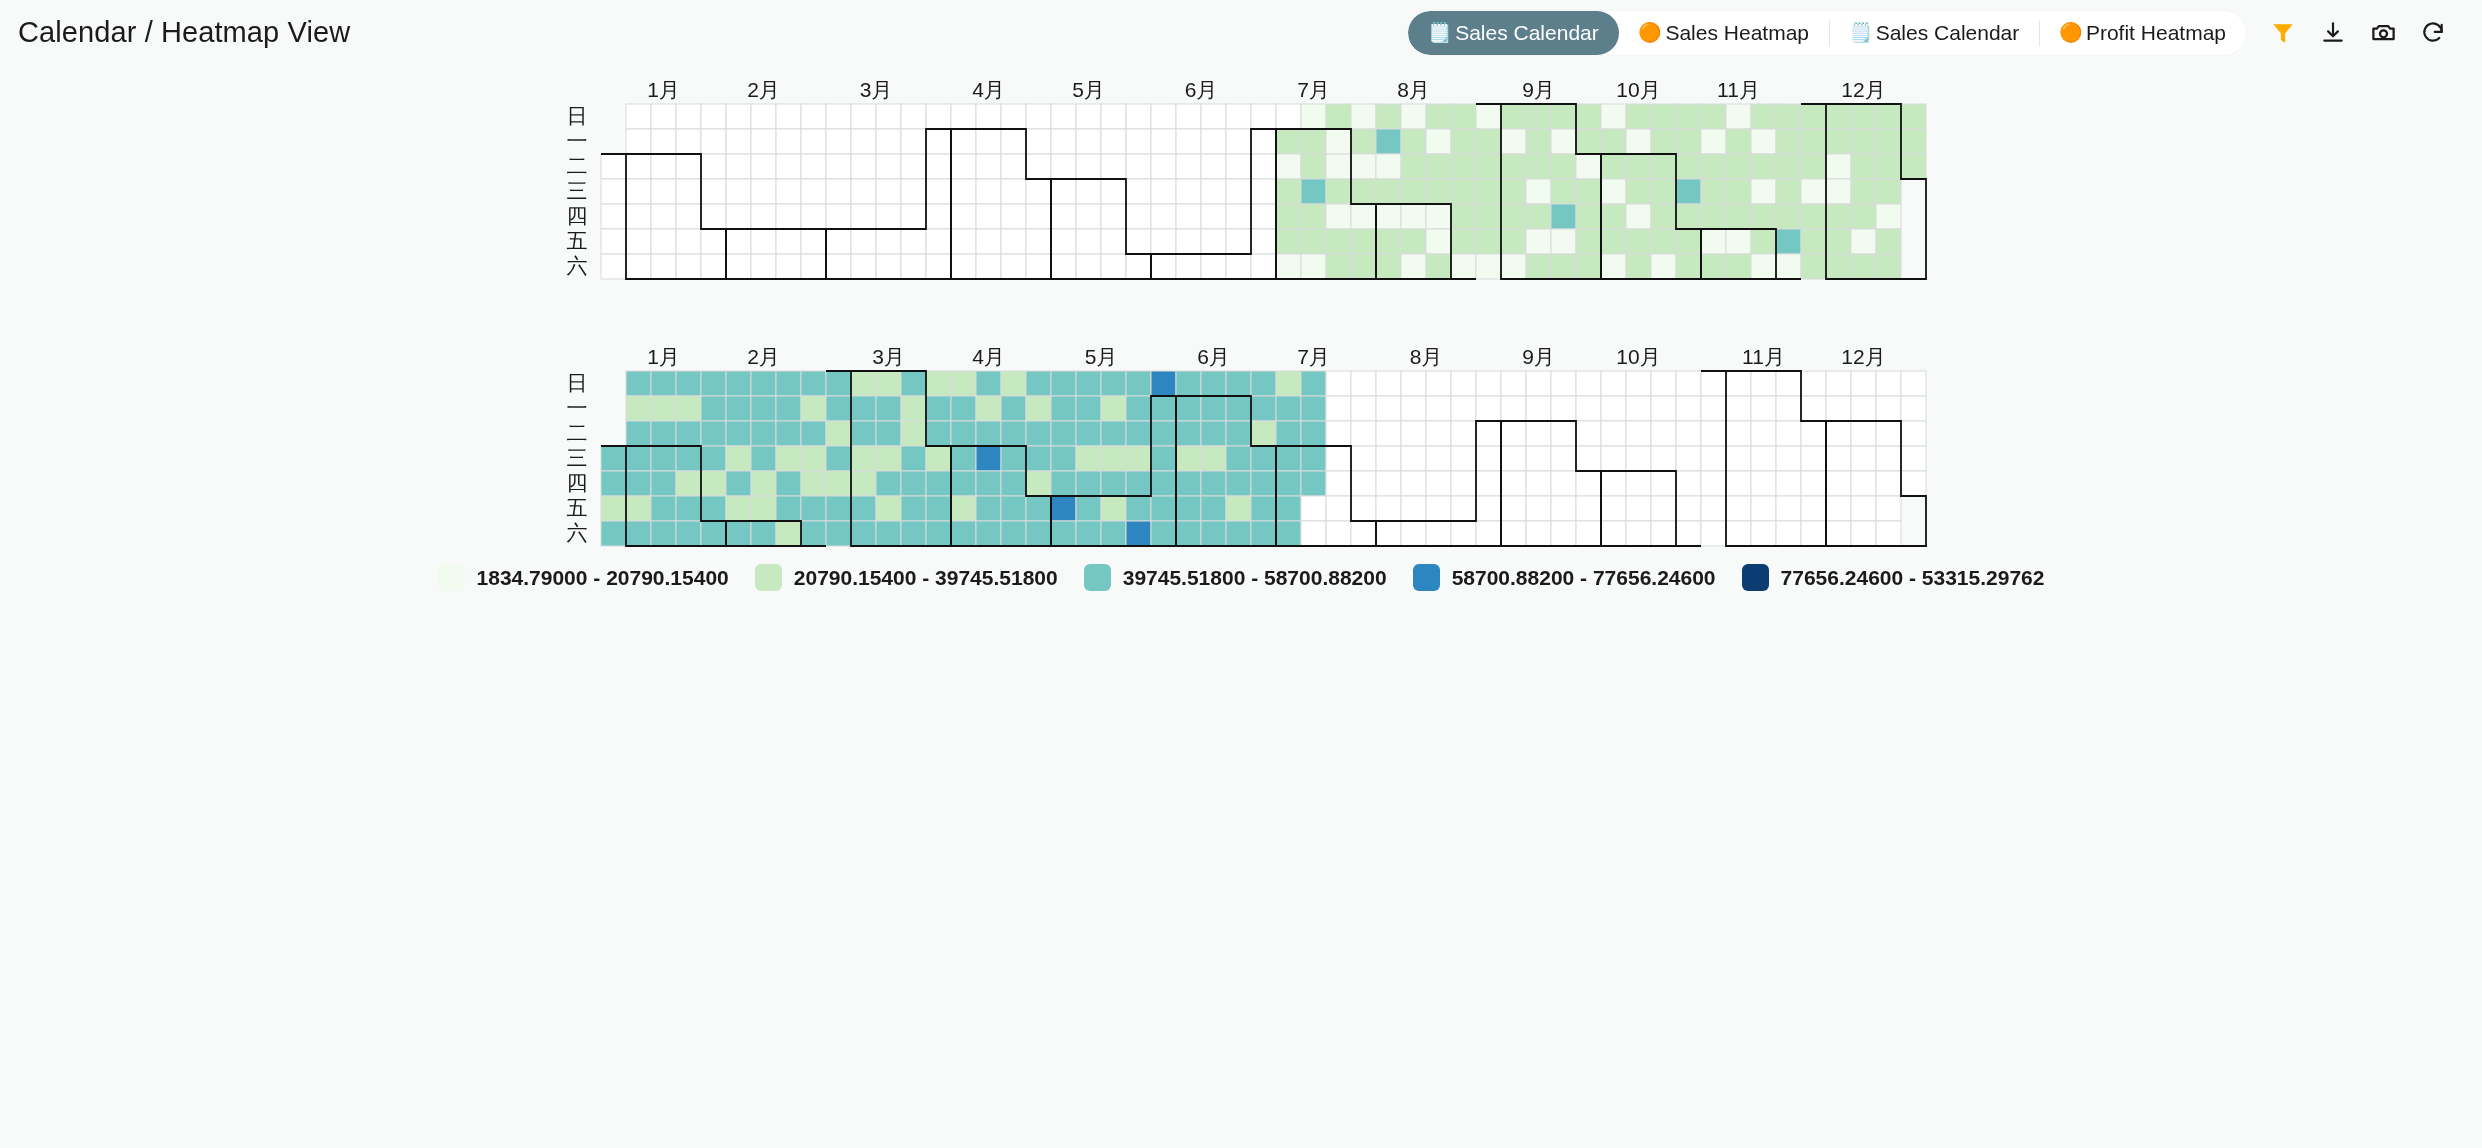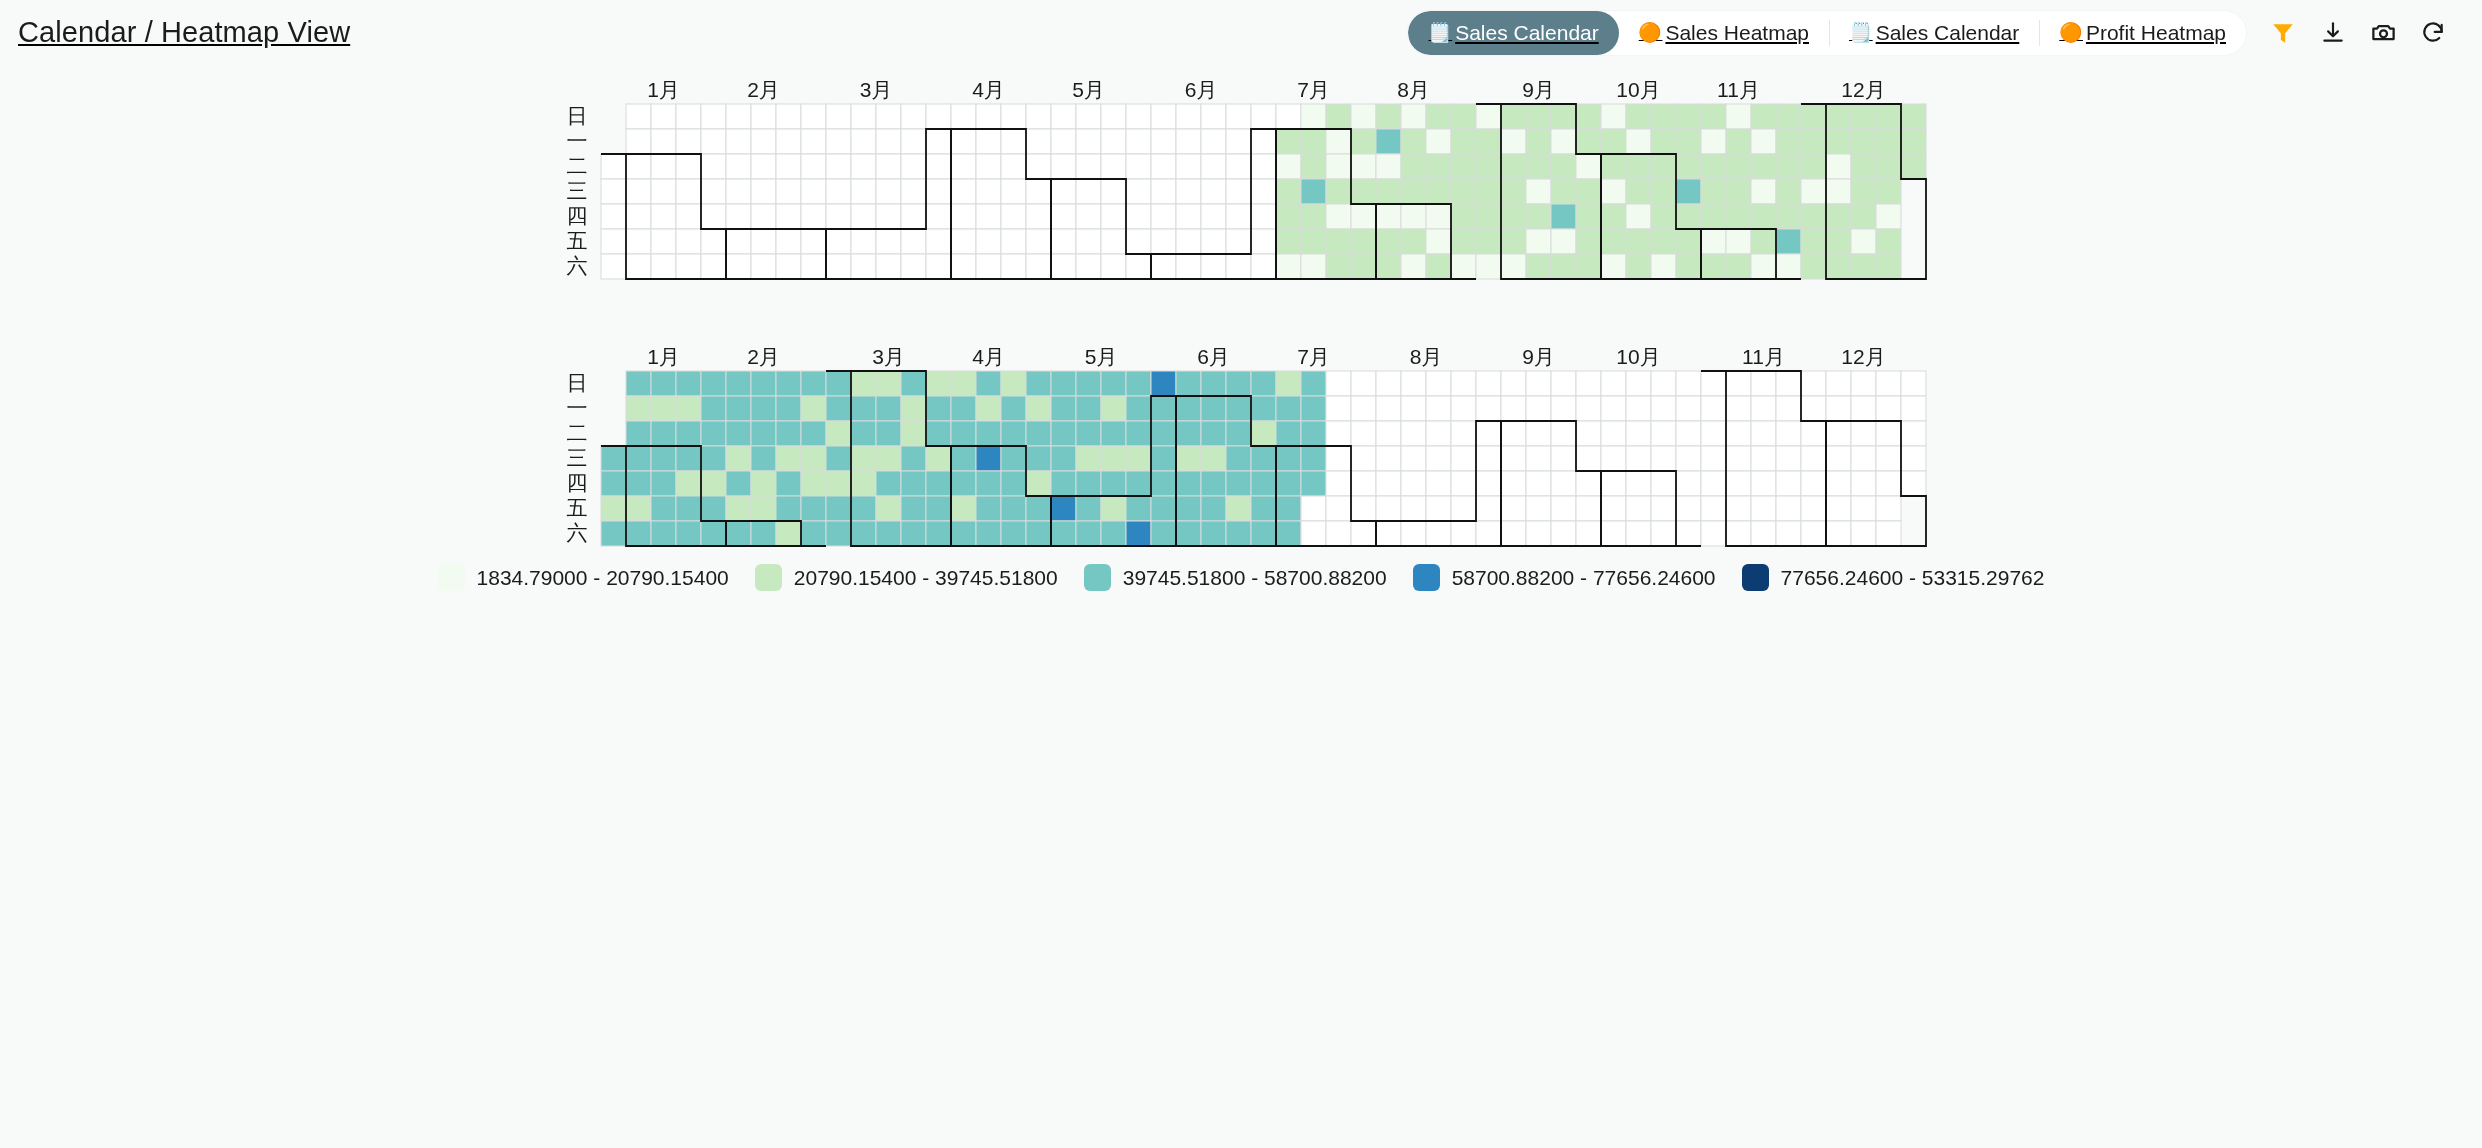--- a/index.html
+++ b/index.html
@@ -14,21 +14,20 @@
 
   
   .header {
     position: relative;
     height: 56px;
     width: 100%;
     display: flex;
     align-items: center;
     justify-content: space-between;
     padding: 9px 34px 0 18px;
-    text-decoration: underline;
   }
   .page-title {
     font-size: 29px;
     color: #1b1b1b;
     font-weight: 400;
     letter-spacing: 0.1px;
     white-space: nowrap;
   }
 
   .toolbar {
@@ -121,20 +120,21 @@
     display: flex;
     align-items: center;
     justify-content: center;
     gap: 26px;
     margin-top: 14px;
   }
   .legend-item {
     display: flex;
     align-items: center;
     gap: 12px;
+    font-weight: bold;
   }
   .legend-swatch {
     width: 27px; height: 27px;
     border-radius: 6px;
     flex: none;
   }
   .legend-text {
     font-size: 21px;
     color: #1b1b1b;
     white-space: nowrap;

